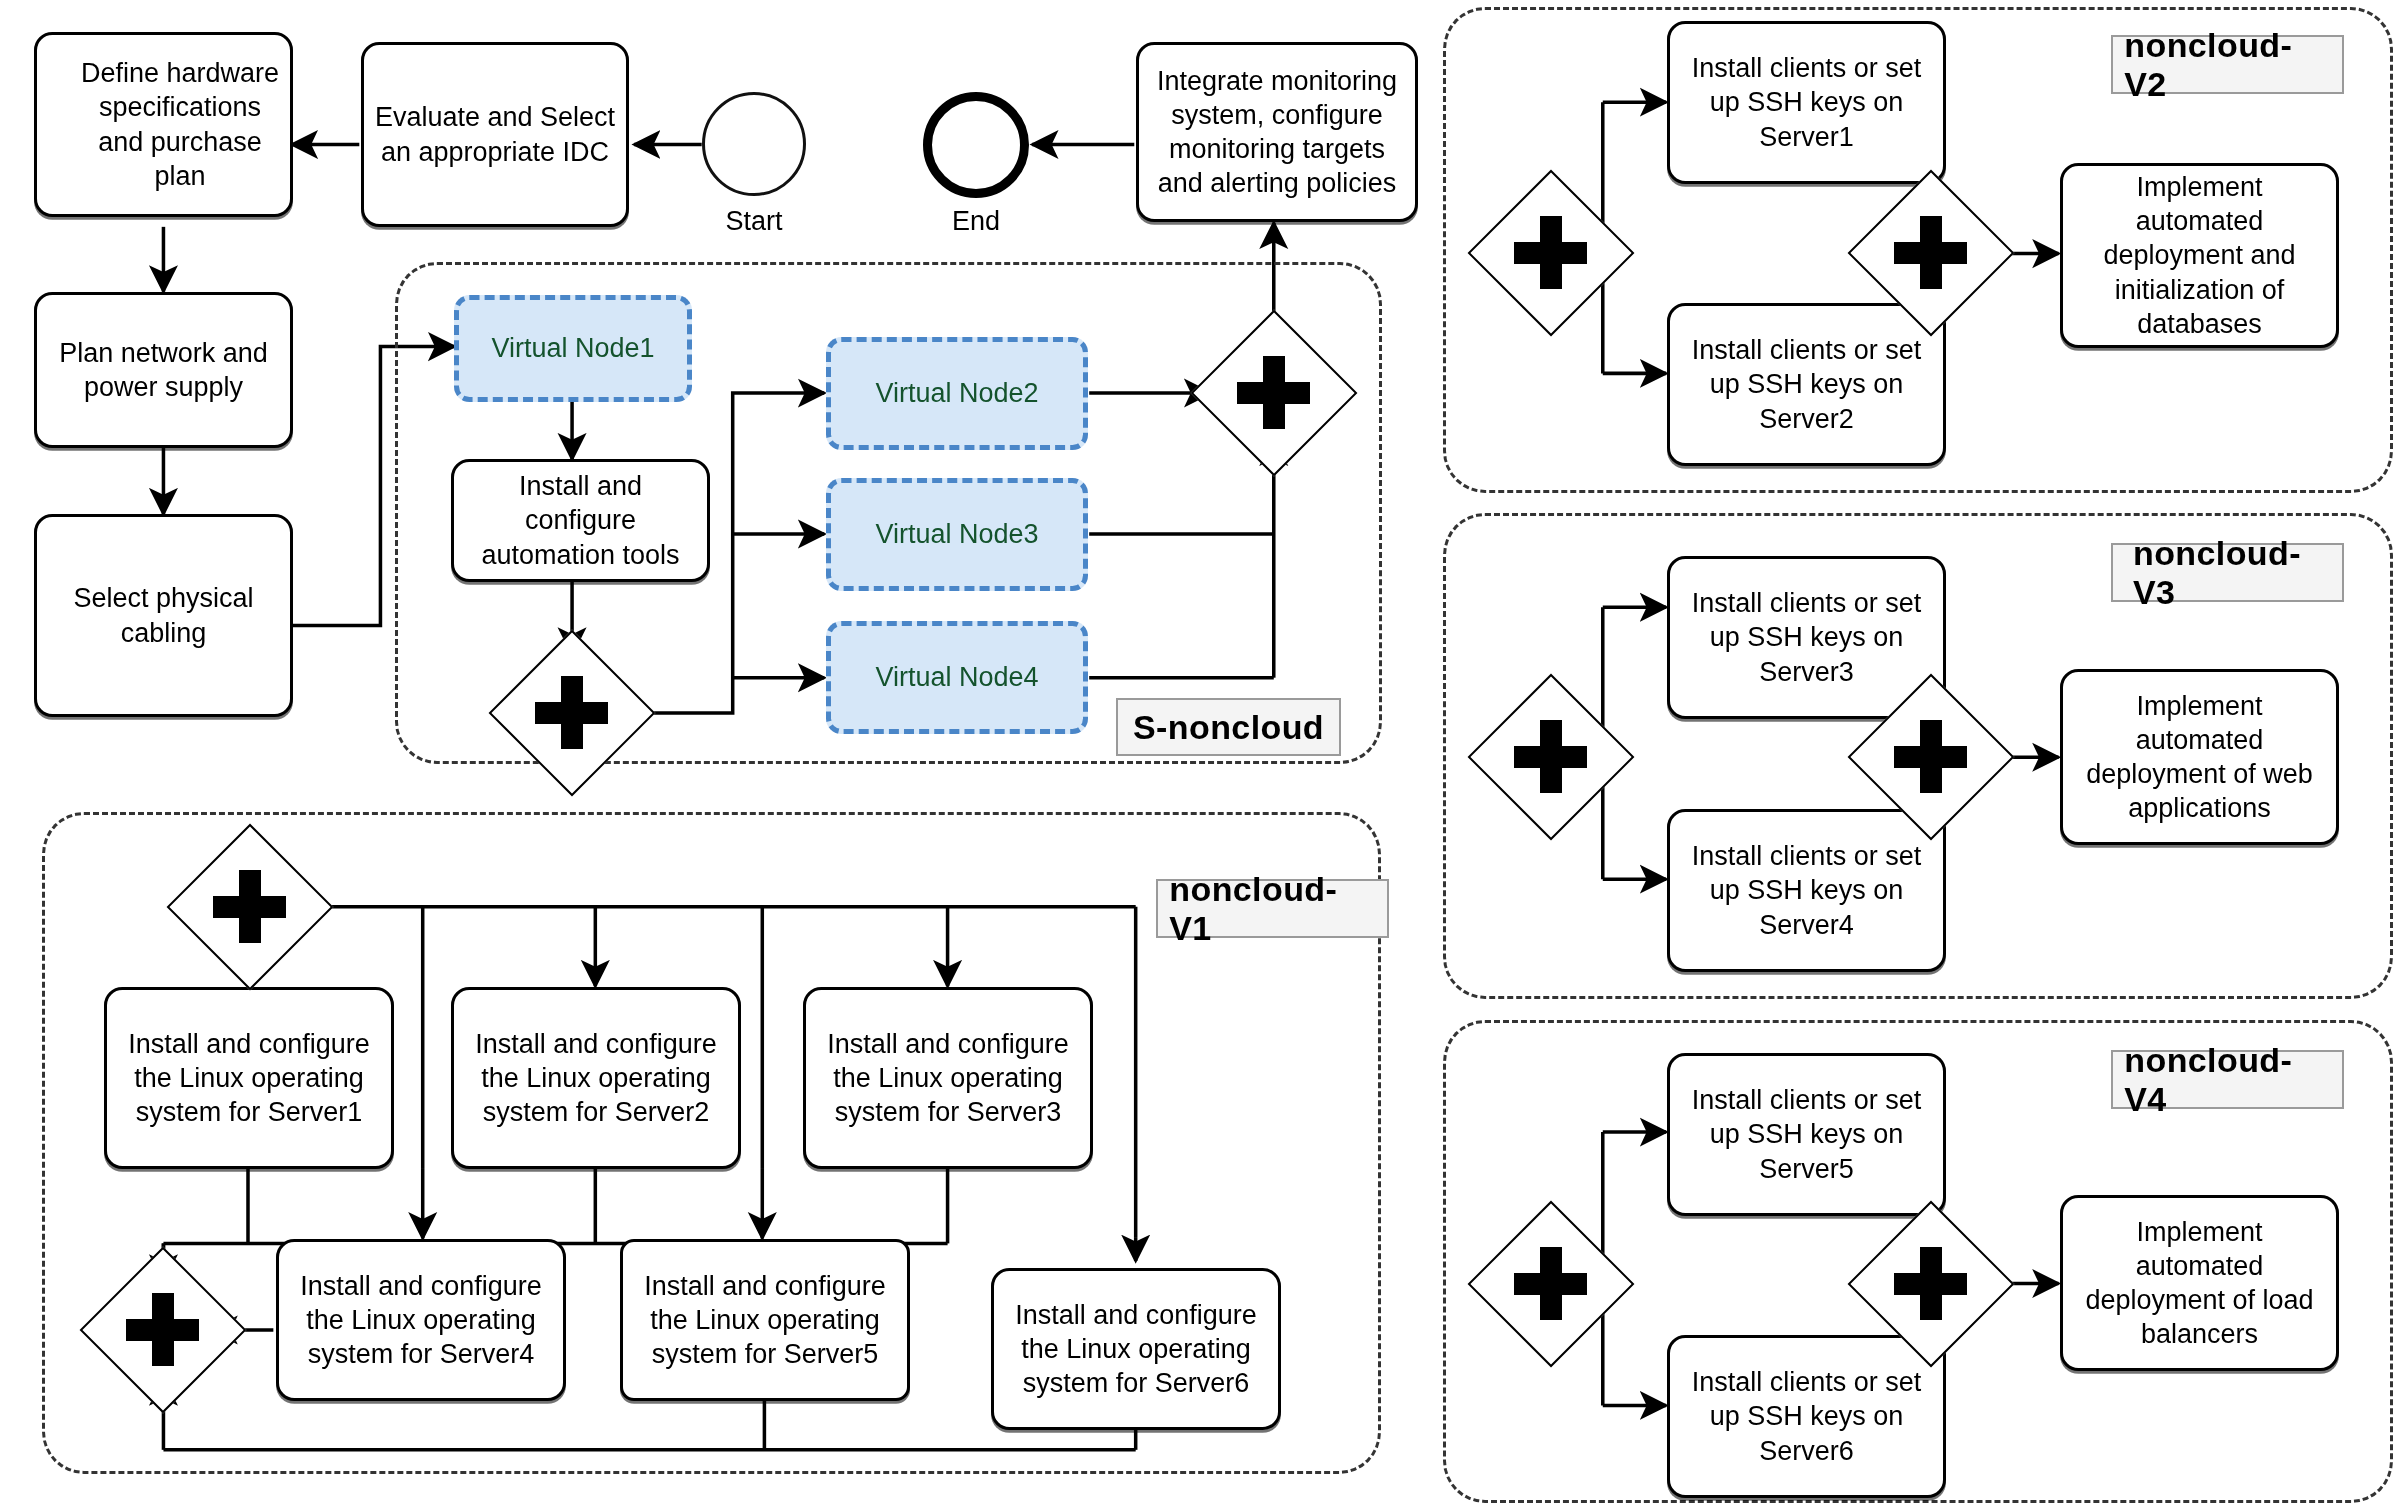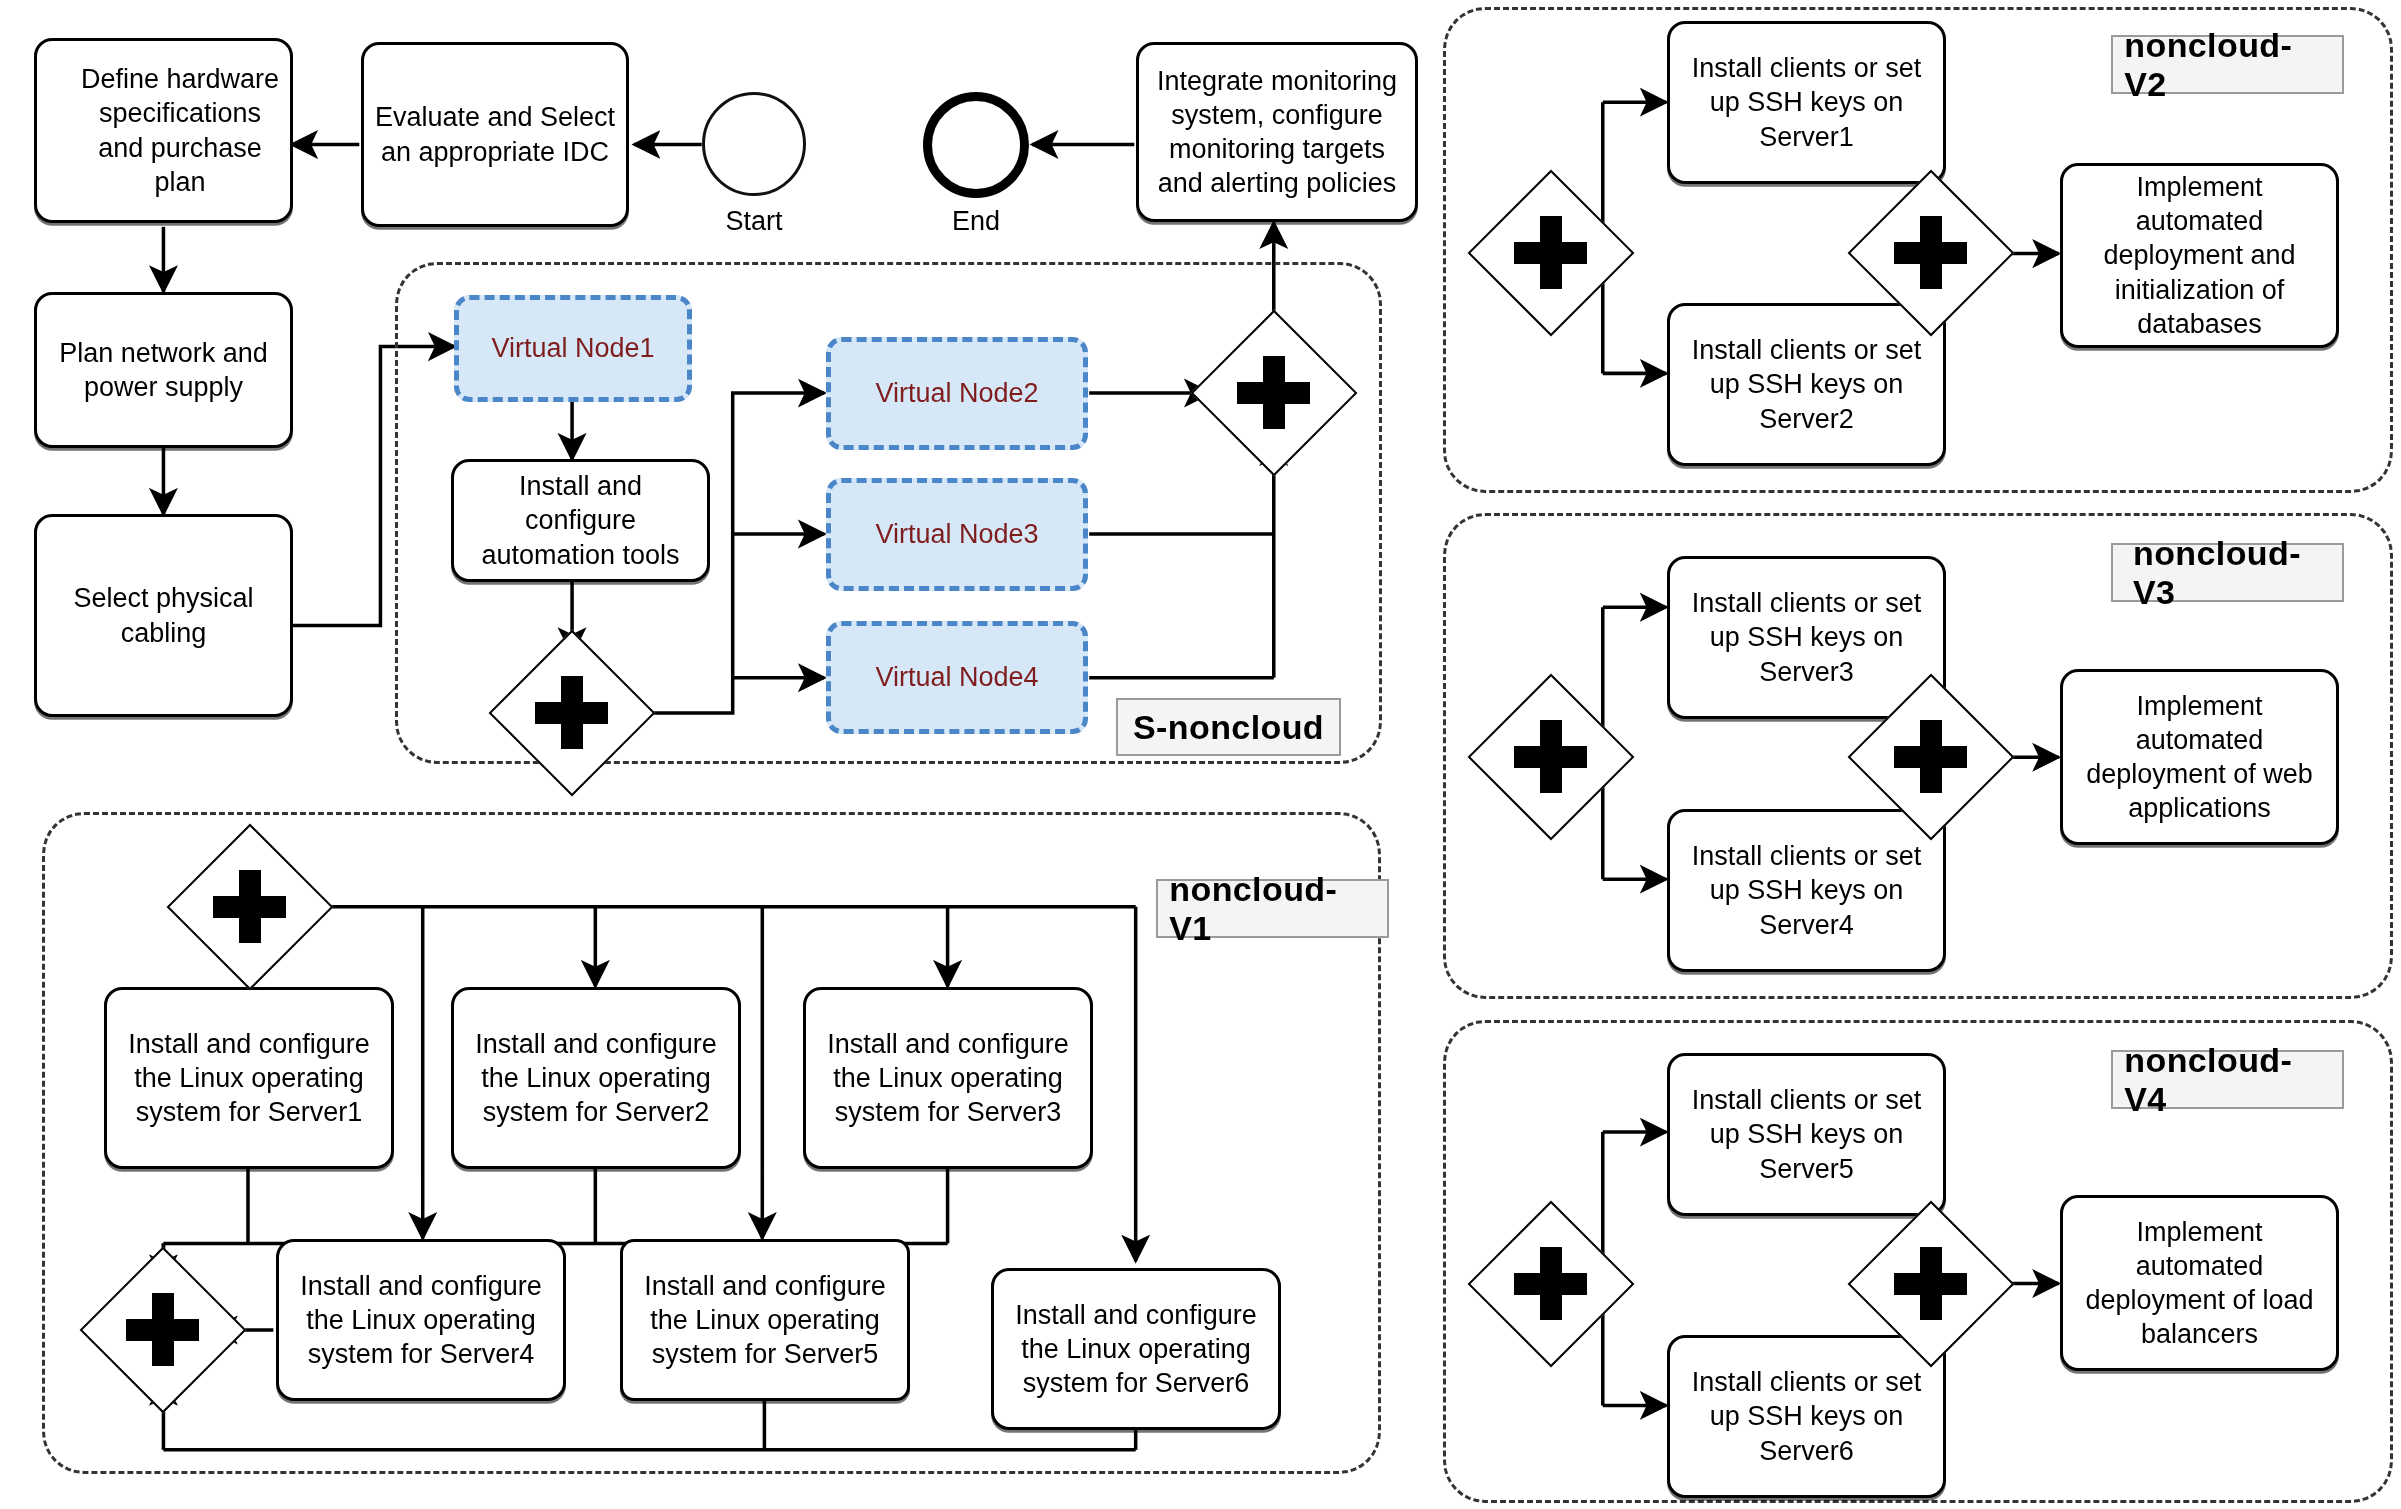--- a/index.html
+++ b/index.html
@@ -51,21 +51,21 @@
   .vnode {
     position: absolute;
     box-sizing: border-box;
     background: #d6e7f8;
     border: 5.6px dashed #4a86c8;
     border-radius: 15.5px;
     display: flex;
     align-items: center;
     justify-content: center;
     text-align: center;
-    color: #7f1d1d;
+    color: #14532d;
     font-size: 27px;
     line-height: 1.2;
   }
 
   
   .pool {
     position: absolute;
     box-sizing: border-box;
     border: 3.5px dashed #333333;
     border-radius: 42px;
@@ -280,21 +280,21 @@
   <div class="pool-tag" style="left:1116px; top:698px; width:225px; height:58px;">S-noncloud</div>
 
   <div class="pool-tag" style="left:1156px; top:879px; width:233px; height:59px;">noncloud-V1</div>
 
   <div class="pool-tag" style="left:2111px; top:35px; width:233px; height:59px;">noncloud-V2</div>
 
   <div class="pool-tag" style="left:2111px; top:543px; width:233px; height:59px;padding-left:20px;">noncloud-V3</div>
 
   <div class="pool-tag" style="left:2111px; top:1050px; width:233px; height:59px;">noncloud-V4</div>
 
-  <div class="task" style="left:34px; top:38px; width:259px; height:185px;padding-left:40px;">
+  <div class="task" style="left:34px; top:32px; width:259px; height:185px;padding-left:40px;">
     <span class="lbl">Define hardware specifications and purchase plan</span>
   </div>
 
   <div class="task" style="left:361px; top:42px; width:268px; height:185px;">
     <span class="lbl">Evaluate and Select an appropriate IDC</span>
   </div>
 
   <div class="task" style="left:34px; top:292px; width:259px; height:156px;">
     <span class="lbl">Plan network and power supply</span>
   </div>

